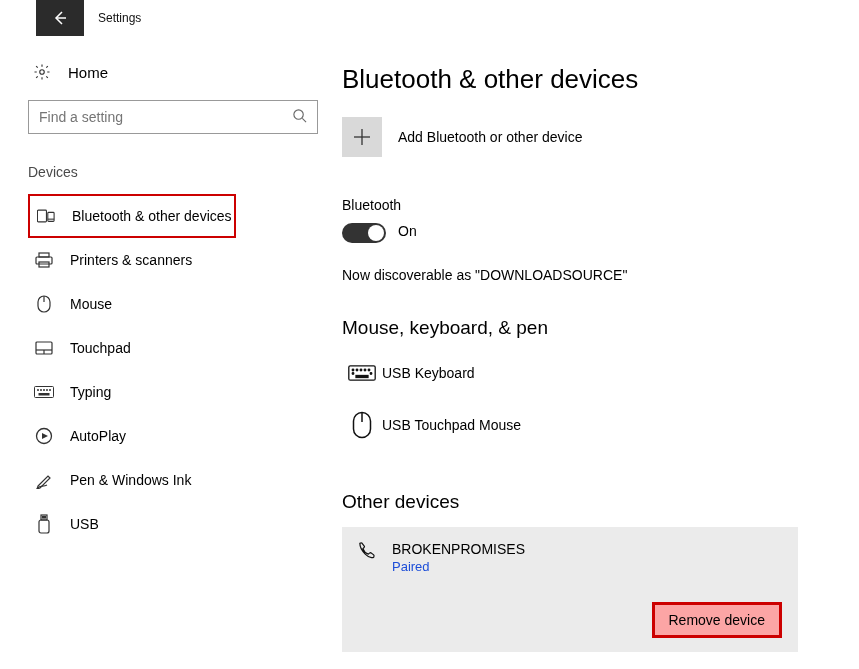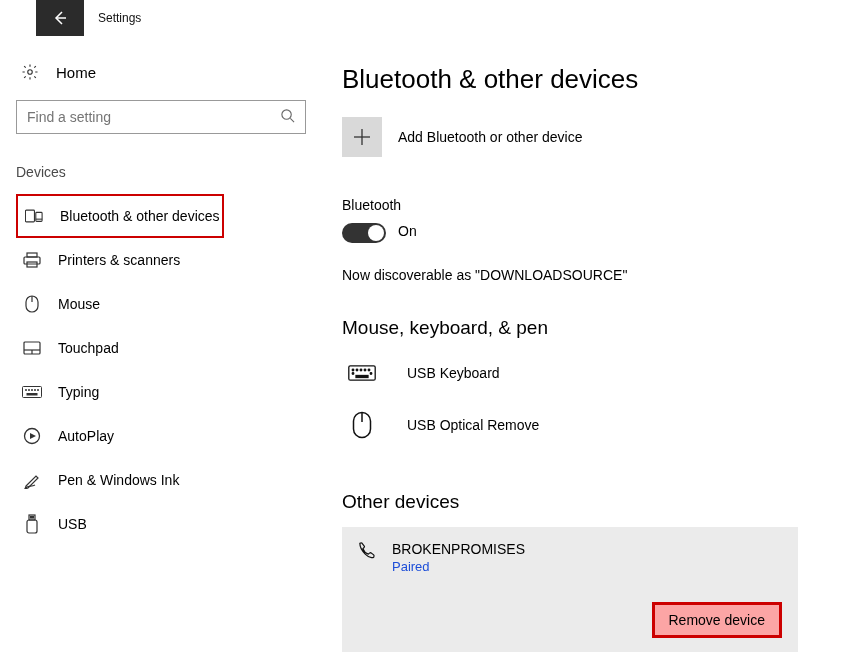--- a/index.html
+++ b/index.html
@@ -31,21 +31,21 @@
       margin-left: 14px;
       font-size: 12px;
       color: #111;
     }
     .content {
       display: flex;
       height: calc(100% - 36px);
     }
     .sidebar {
       width: 330px;
-      padding: 20px 0 0 16px;
+      padding: 20px 0 0 28px;
     }
     .home-row {
       display: flex;
       align-items: center;
       gap: 16px;
       padding: 6px 0 18px 4px;
       cursor: pointer;
     }
     .home-row .label { font-size: 15px; }
     .search-box {
@@ -145,21 +145,21 @@
     }
     .discover-text { font-size: 14px; margin-bottom: 34px; }
     .subheading {
       font-size: 19px;
       font-weight: 400;
       margin-bottom: 14px;
     }
     .device-row {
       display: flex;
       align-items: center;
-      gap: 31px;
+      gap: 6px;
       padding: 6px 0 18px 6px;
     }
     .device-row .icon-slot { width: 28px; height: 28px; }
     .other-devices { margin-top: 34px; }
     .selected-device {
       background: #ebebeb;
       padding: 14px 16px 14px 14px;
       width: 456px;
     }
     .selected-device .top {
@@ -353,21 +353,21 @@
       <span>USB Keyboard</span>
     </div>
 
     <div class="device-row">
       <span class="icon-slot">
         <svg width="20" height="28" viewBox="0 0 20 28" fill="none" stroke="#111" stroke-width="1.5">
             <rect x="1.5" y="1.5" width="17" height="25" rx="8.5"></rect>
             <line x1="10" y1="1.5" x2="10" y2="11"></line>
           </svg>
       </span>
-      <span>USB Optical Remove</span>
+      <span>USB Touchpad Mouse</span>
     </div>
 
     <div class="other-devices">
       <div class="subheading">Other devices</div>
 
       <div class="selected-device">
         <div class="top">
           <span class="icon-slot">
             <svg width="26" height="26" viewBox="0 0 26 26" fill="none" stroke="#111" stroke-width="1.6">
                 <path d="M5 3 C5 3 7 2 8 3 L11 7 C11 8 10 9 9 10 C10 13 13 16 16 17 C17 16 18 15 19 15 L23 18 C24 19 23 21 23 21 C23 21 19 24 12 17 C5 10 5 3 5 3 Z"></path>

